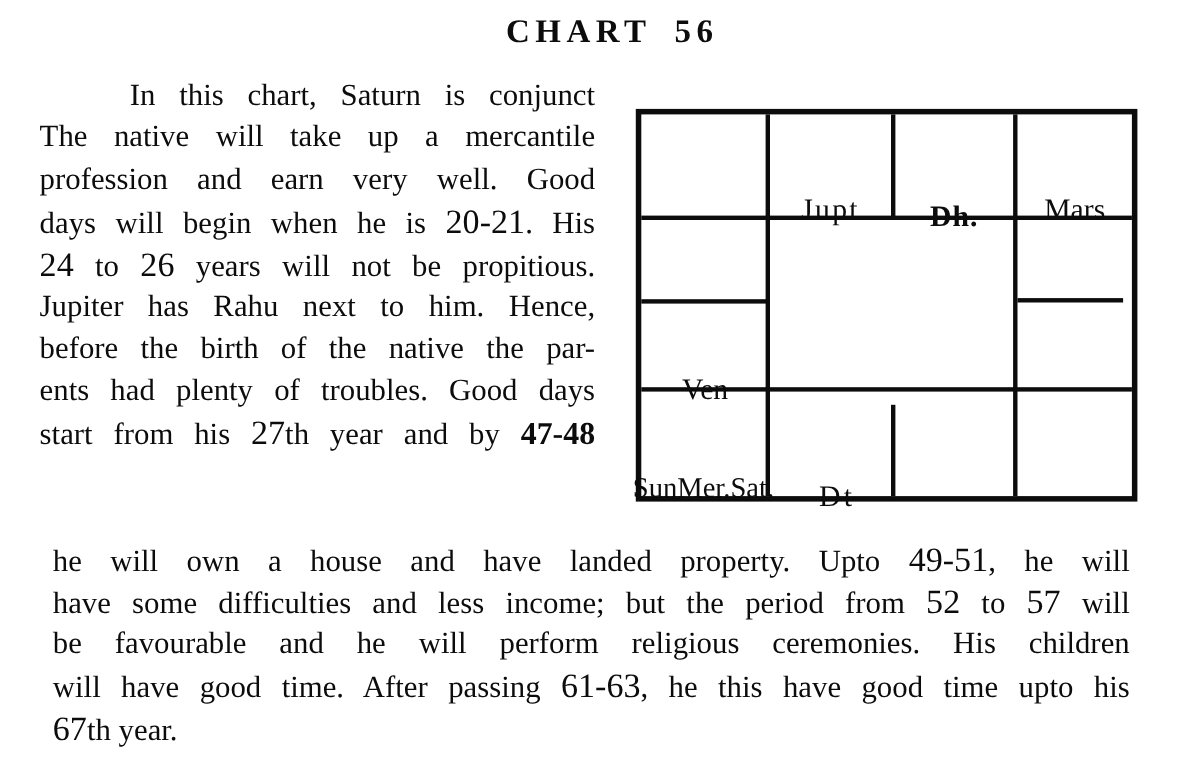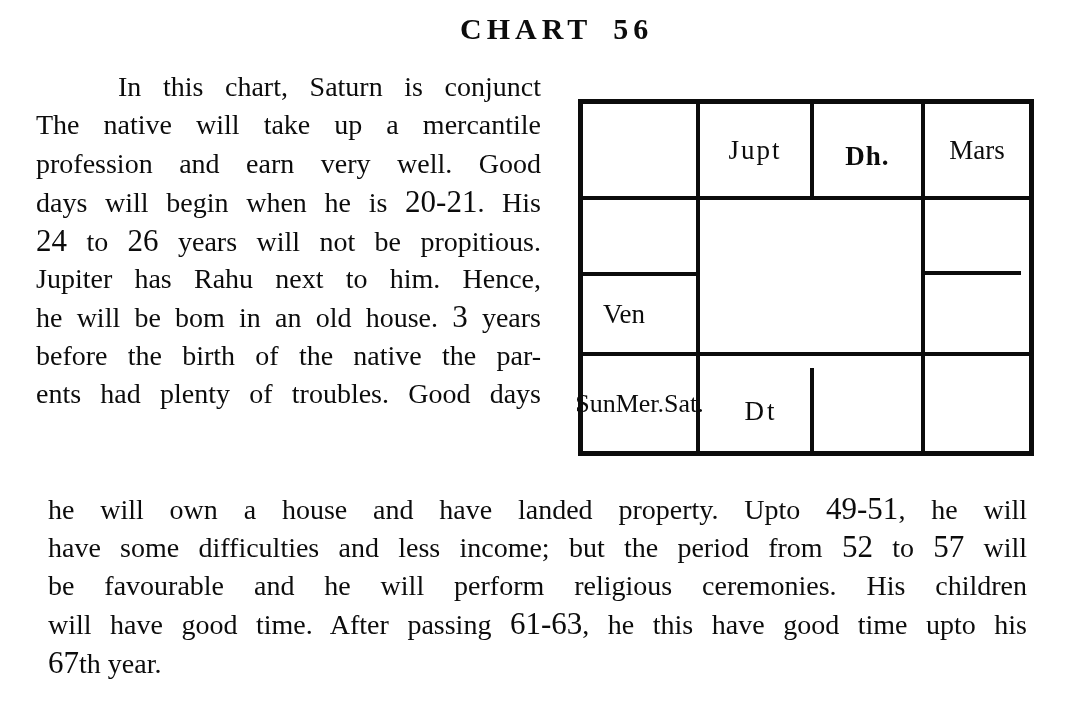--- a/index.html
+++ b/index.html
@@ -40,51 +40,51 @@
   .v2{left:227px;top:0;width:4px;height:96px;}
   .v3{left:338px;top:0;width:4px;height:347px;}
   .v4{left:227px;top:264px;width:4px;height:83px;}
   .h1{left:0;top:92px;width:446px;height:4px;}
   .h2{left:0;top:248px;width:446px;height:4px;}
   .h3{left:0;top:168px;width:117px;height:4px;}
   .h4{left:342px;top:167px;width:96px;height:4px;}
 
   .cell{
     position:absolute;display:flex;align-items:center;justify-content:center;
-    font-size:27px;box-sizing:border-box;
+    font-size:27px;box-sizing:border-box;margin-top:40px;
   }
   .c-topleft{left:0;top:0;width:113px;height:92px;}
   .c-jupt{left:117px;top:0;width:110px;height:92px;letter-spacing:2px;}
   .c-dh{left:231px;top:0;width:107px;height:104px;font-weight:bold;letter-spacing:1px;}
   .c-mars{left:342px;top:0;width:104px;height:92px;}
   .c-leftupper{left:0;top:96px;width:113px;height:72px;}
-  .c-ven{left:0;top:172px;width:120px;height:76px;justify-content:flex-start;padding-left:20px;}
+  .c-ven{left:0;top:172px;width:120px;height:76px;justify-content:flex-start;padding-left:37px;}
   .c-rightupper{left:342px;top:96px;width:104px;height:71px;}
   .c-rightlower{left:342px;top:171px;width:104px;height:77px;}
   .c-sunmersat{left:0;top:252px;width:113px;height:95px;flex-direction:row;
     font-size:26px;line-height:30px;}
   .c-dt{left:117px;top:252px;width:110px;height:95px;padding-top:16px;letter-spacing:3px;padding-left:12px;}
   .c-bottom3{left:231px;top:252px;width:107px;height:95px;}
   .c-bottom4{left:342px;top:252px;width:104px;height:95px;}
 </style>
 </head>
 <body>
 
 <h1 class="page-title">CHART 56</h1>
 
 <div class="textblock intro">
     <div class="jline"><span>In this chart, Saturn is conjunct</span></div>
     <div class="jline"><span>The native will take up a mercantile</span></div>
     <div class="jline"><span>profession and earn very well. Good</span></div>
     <div class="jline"><span>days will begin when he is </span><span class="num">20-21</span><span>. His</span></div>
     <div class="jline"><span class="num">24</span><span> to </span><span class="num">26</span><span> years will not be propitious.</span></div>
     <div class="jline"><span>Jupiter has Rahu next to him. Hence,</span></div>
-    <div class="jline"><span>he will be bom in an old house. </span><span class="num">3</span><span> years</span></div>
     <div class="jline"><span>before the birth of the native the par-</span></div>
     <div class="jline"><span>ents had plenty of troubles. Good days</span></div>
+    <div class="jline"><span>start from his </span><span class="num">27</span><span>th year and by </span><span class="bold">47-48</span></div>
   </div>
 
 <div class="chart">
   <div class="gl v1"></div>
   <div class="gl v2"></div>
   <div class="gl v3"></div>
   <div class="gl v4"></div>
   <div class="gl h1"></div>
   <div class="gl h2"></div>
   <div class="gl h3"></div>

